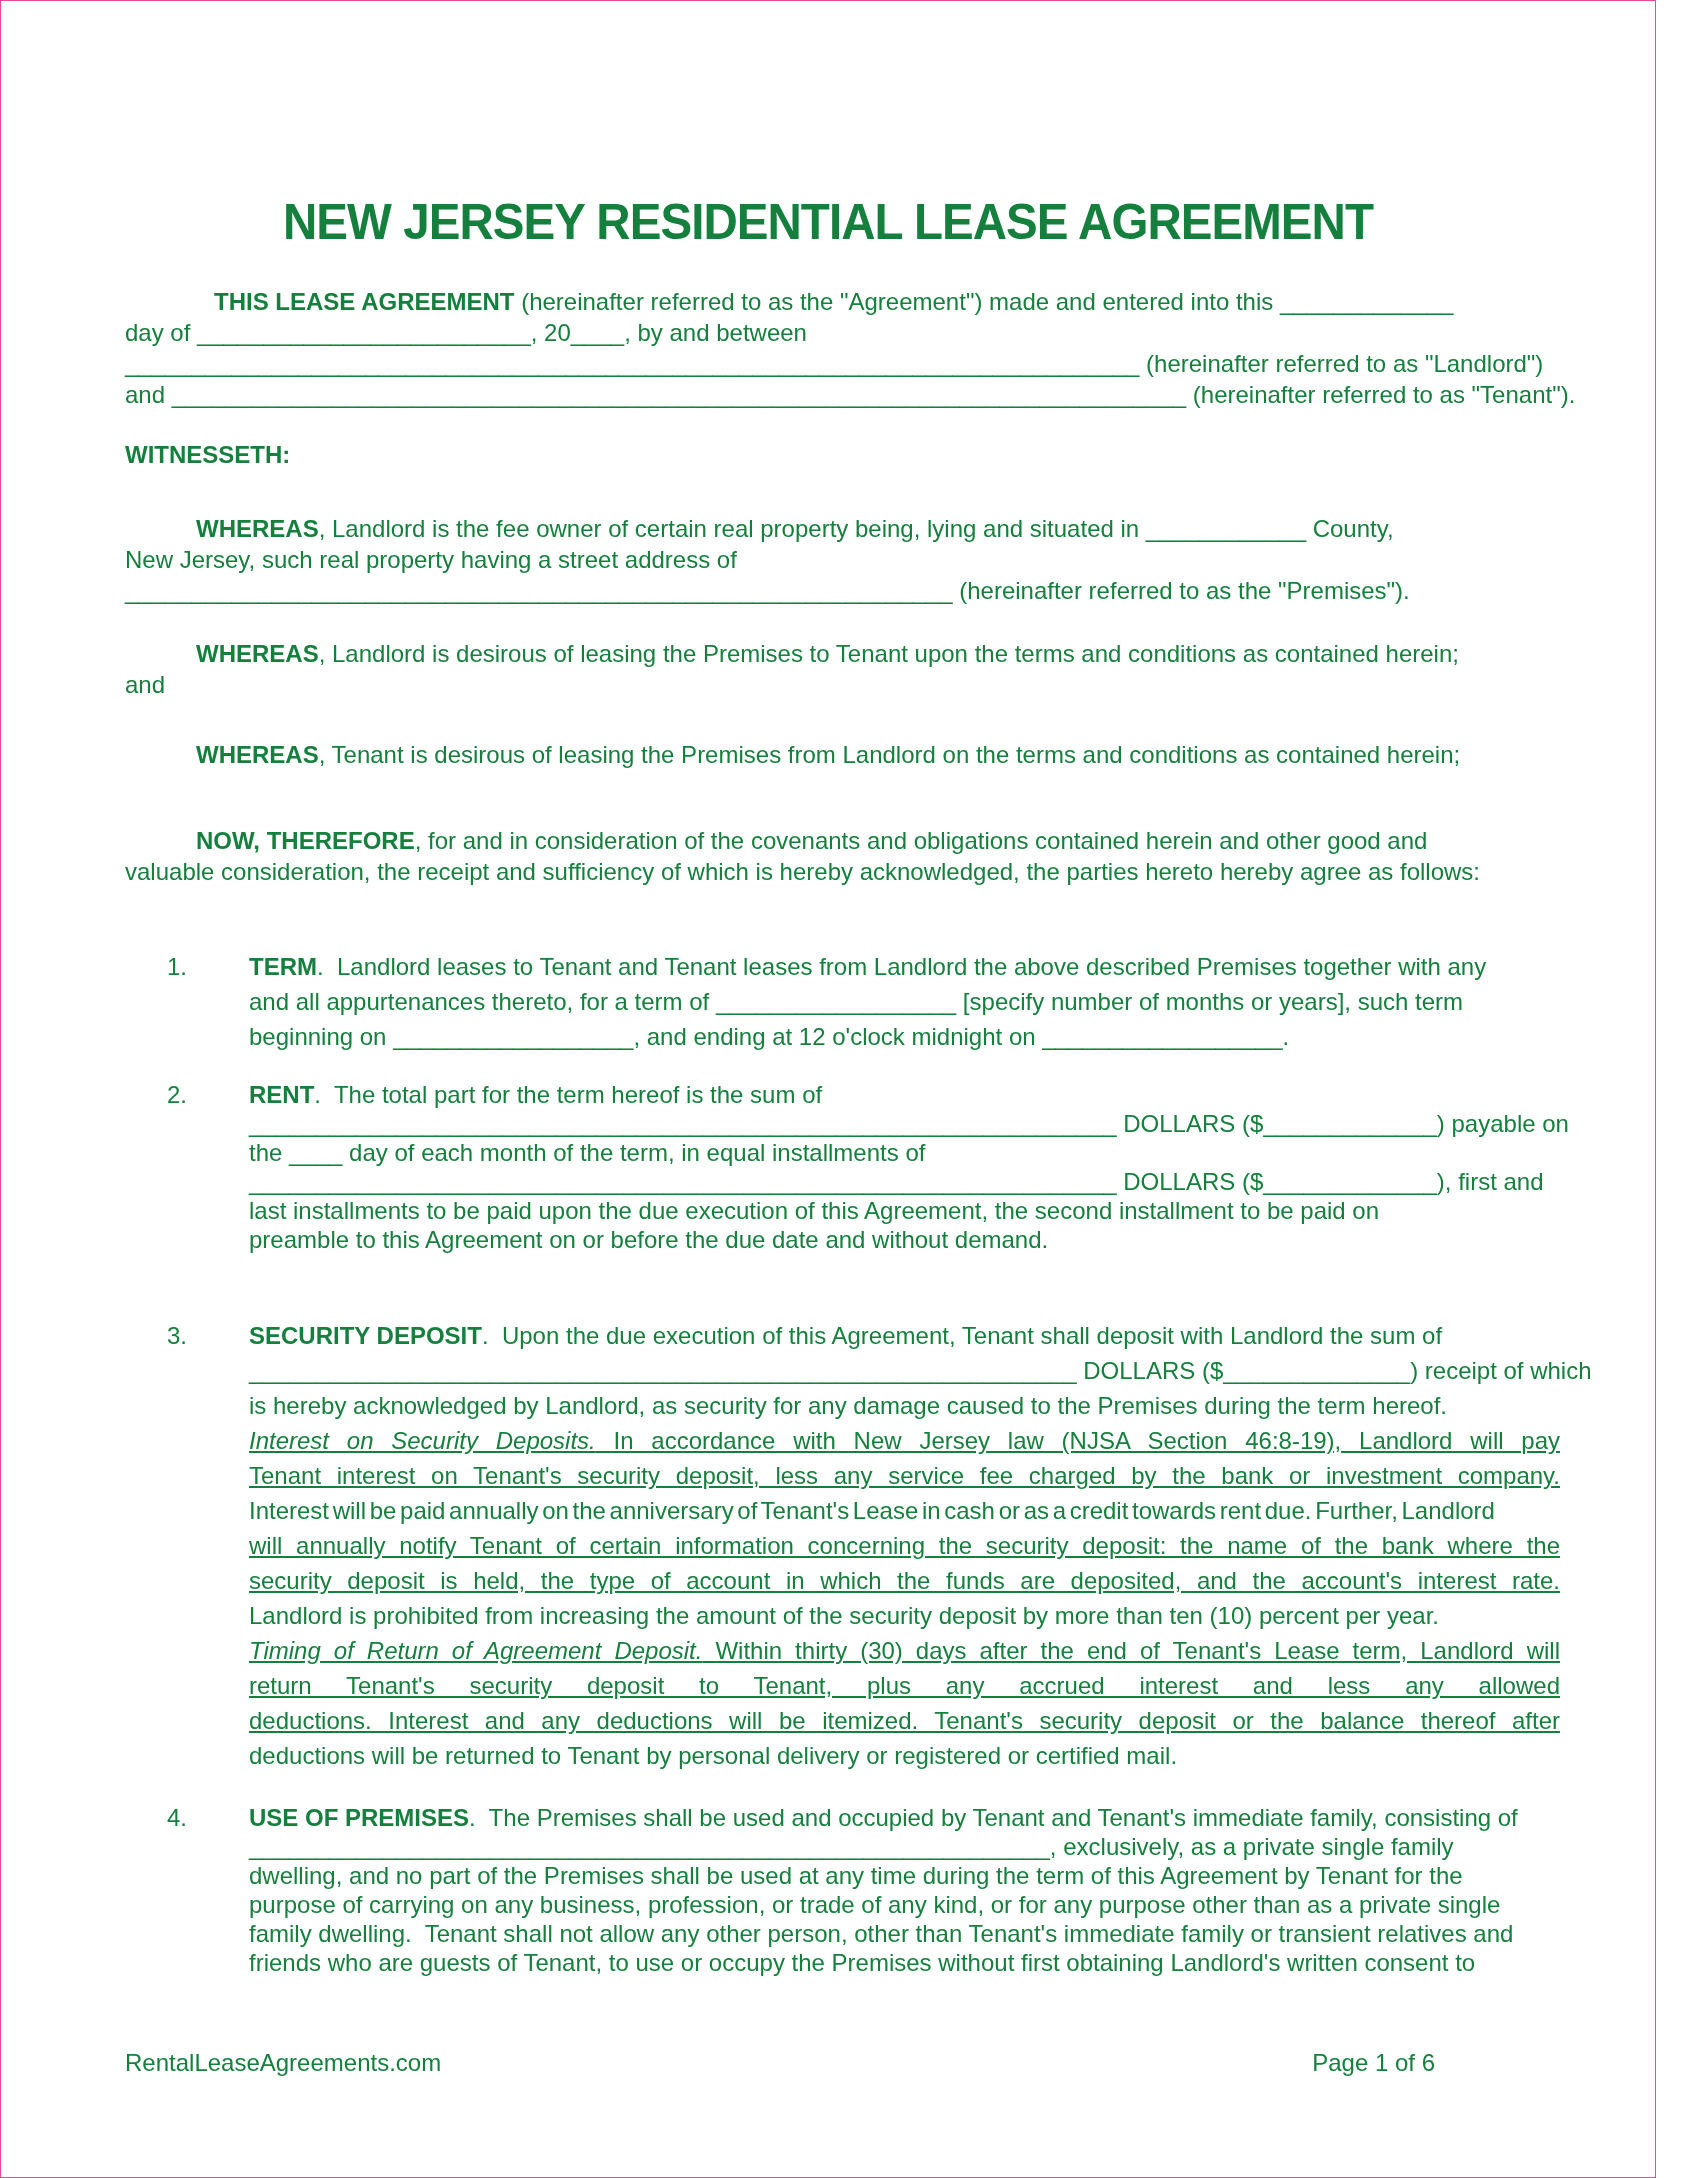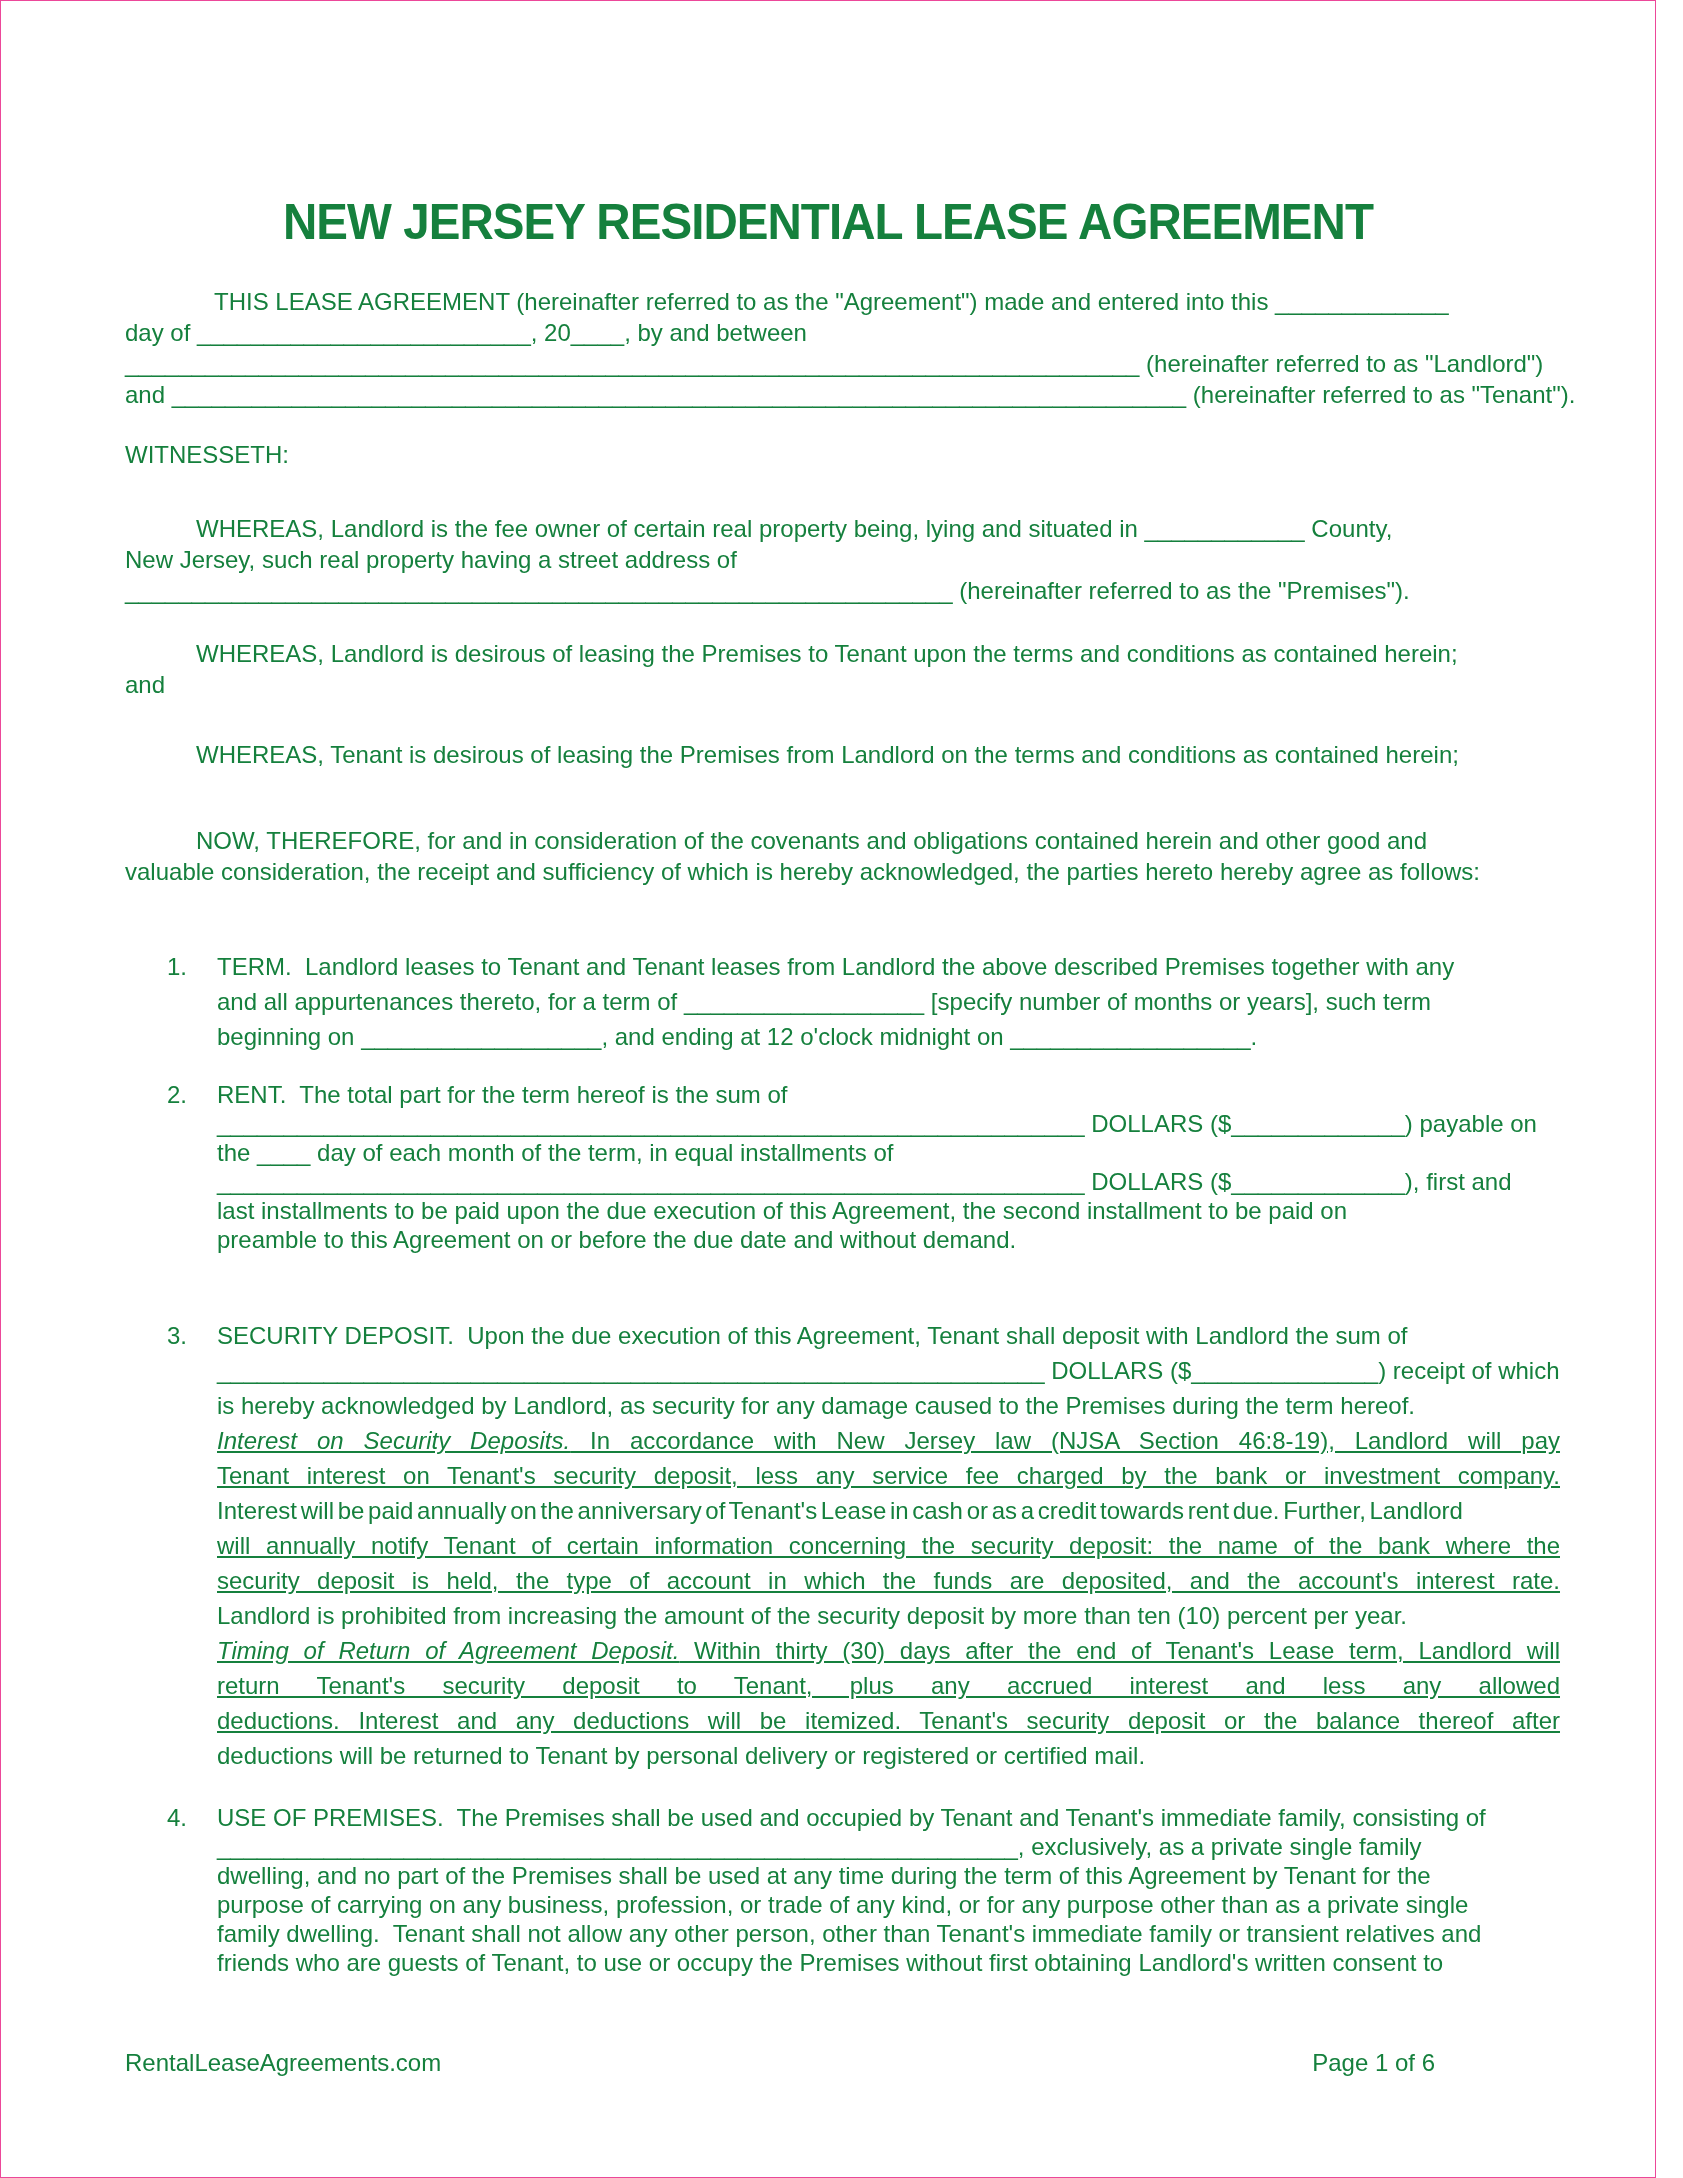--- a/index.html
+++ b/index.html
@@ -19,28 +19,28 @@
     text-align:center;
     font-size:50px;font-weight:bold;line-height:50px;
     transform:scaleX(0.95);transform-origin:50% 50%;
     white-space:nowrap;
     letter-spacing:-1px;
   }
   .block{position:absolute;left:124px;width:1436px;}
   .line{white-space:pre;}
   .just{white-space:normal;text-align:justify;text-align-last:justify;}
   .tight{word-spacing:-3px;}
-  .b{font-weight:normal;}
+  .b{font-weight:bold;}
   .i{font-style:italic;}
   .opening .line,.witnesseth .line,.whereas .line,.therefore .line{line-height:31px;height:31px;}
   .opening .ind{padding-left:89px;}
   .whereas .ind,.therefore .ind{padding-left:71px;}
   .item{left:166px;width:1393px;display:flex;align-items:flex-start;}
   .item .num{flex:none;width:50px;}
-  .item .body{flex:1;min-width:0;}
+  .item .body{flex:1;min-width:0;margin-left:32px;}
   .lh35 .line,.lh35 .num{line-height:35px;}
   .lh35 .line{height:35px;}
   .lh29 .line,.lh29 .num{line-height:29px;}
   .lh29 .line{height:29px;}
   .just{height:auto;text-decoration:underline;}
   .footer{
     position:absolute;top:2047px;left:124px;width:1310px;
     display:flex;justify-content:space-between;
     line-height:30px;
   }

